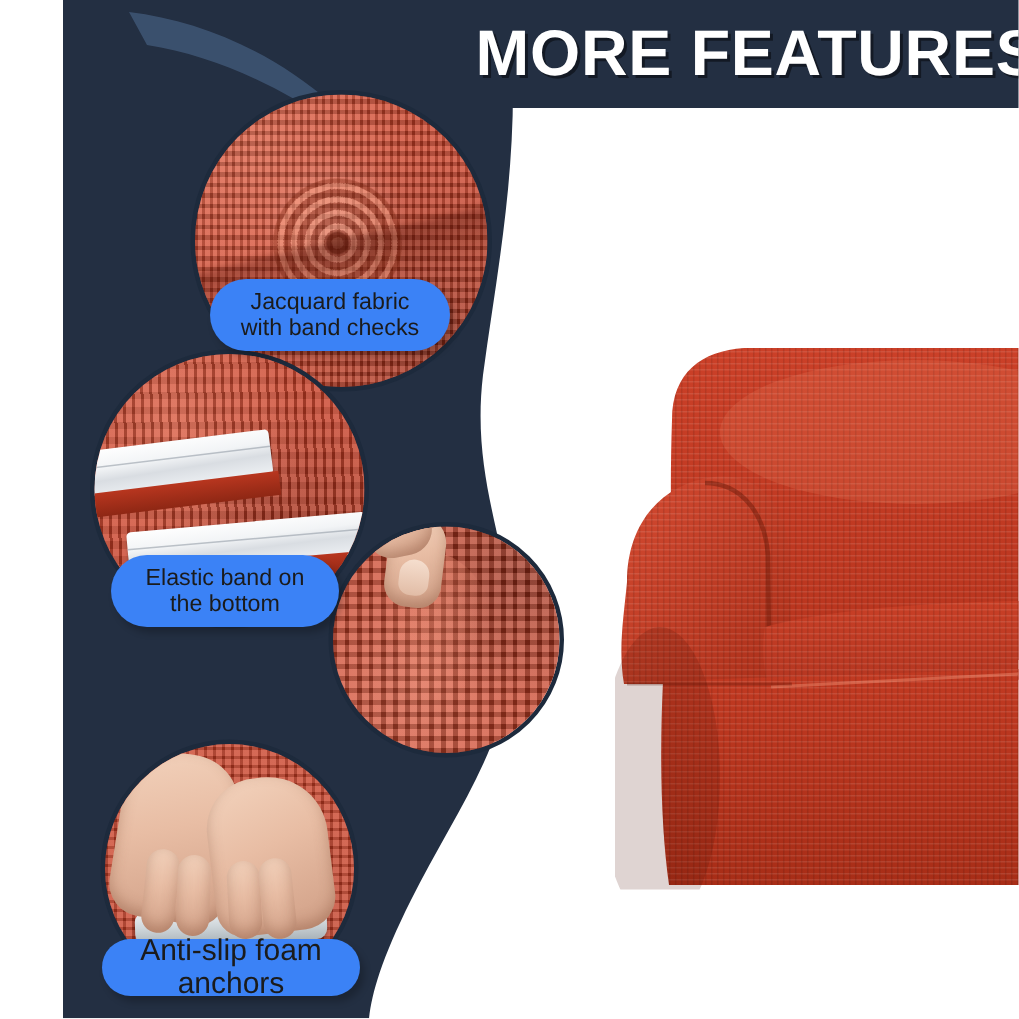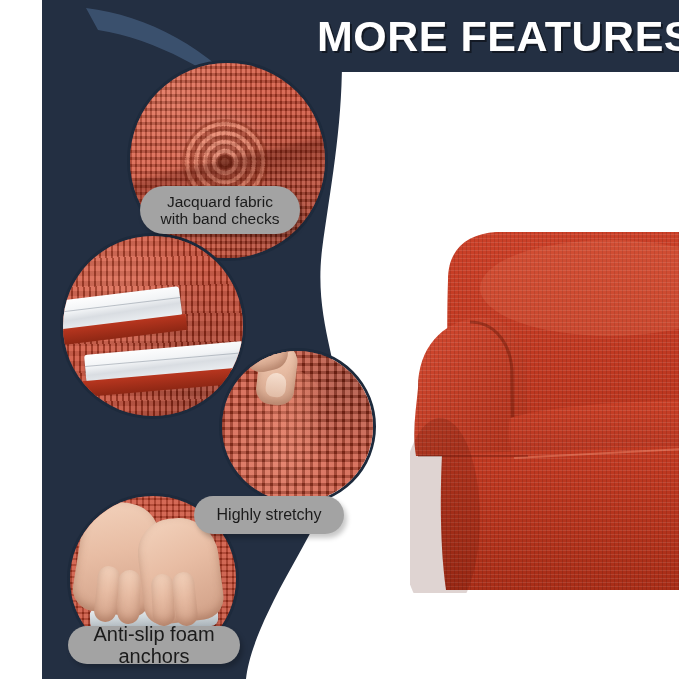--- a/index.html
+++ b/index.html
@@ -62,21 +62,21 @@
 
   
   .skin{position:absolute;background:linear-gradient(160deg,#f3d3bd 0%,#e8bda4 45%,#cf9e85 100%);
     box-shadow:inset 0 -4px 9px rgba(120,70,45,.35);}
 
   
   .foam-stick{position:absolute;background:linear-gradient(180deg,#eef1f3 0%,#cfd6da 50%,#aab3b9 100%);
     border-radius:7px;box-shadow:0 1px 3px rgba(0,0,0,.35);}
 
   
-  .label-pill{position:absolute;background:#a3a3a3;border-radius:26px;
+  .label-pill{position:absolute;background:#3b82f6;border-radius:26px;
     z-index:7;display:flex;align-items:center;justify-content:center;
     box-shadow:3px 4px 5px rgba(0,0,0,.22);
     font-family:"Liberation Sans",sans-serif;color:#1b1b1b;
     text-align:center;line-height:1.12;padding:5px 14px;box-sizing:border-box;}
 
   
   #sofa{position:absolute;left:368px;top:218px;width:330px;height:375px;z-index:4;}
 </style>
 </head>
 <body>
@@ -124,37 +124,40 @@
     <div class="elastic-band" style="left:-14px;top:58px;width:132px;height:30px;transform:rotate(-7deg);border-radius:3px;"></div>
 
     <div class="elastic-band" style="left:22px;top:112px;width:160px;height:28px;transform:rotate(-5deg);border-radius:3px;"></div>
 
     <div style="position:absolute;left:-10px;top:86px;width:134px;height:16px;
                 background:linear-gradient(180deg,#b8361f,#8e2714);transform:rotate(-7deg);"></div>
     <div style="position:absolute;left:20px;top:138px;width:164px;height:16px;
                 background:linear-gradient(180deg,#b8361f,#8e2714);transform:rotate(-5deg);"></div>
   </div>
 
+  <div class="label-pill" style="left:32px;top:370px;width:152px;height:48px;font-size:15.5px;">
+    <span>
+      <span>Elastic band on</span><br>
+      <span>the bottom</span>
+    </span>
+  </div>
 
   <div class="feature-circle" style="left:177px;top:348px;width:157px;height:157px;">
     <div class="fabric tex-waffle"></div>
 
     <div style="position:absolute;left:24px;top:18px;width:86px;height:130px;
                 background:radial-gradient(ellipse at 50% 0%, rgba(255,160,130,.38) 0%, rgba(0,0,0,0) 62%);
                 border-radius:50% 50% 0 0;"></div>
 
     <div class="skin" style="left:36px;top:-8px;width:38px;height:62px;border-radius:20px 20px 16px 16px;transform:rotate(7deg);"></div>
     <div class="skin" style="left:22px;top:-14px;width:44px;height:34px;border-radius:18px;transform:rotate(-12deg);"></div>
     <div style="position:absolute;left:44px;top:22px;width:20px;height:24px;border-radius:10px 10px 8px 8px;
                 background:linear-gradient(180deg,#f7e2d3,#e3bfa9);opacity:.9;transform:rotate(7deg);"></div>
   </div>
 
-  <div class="label-pill" style="left:152px;top:496px;width:150px;height:38px;font-size:16px;">
-    <span>Highly stretchy</span>
-  </div>
 
   <div class="feature-circle" style="left:25px;top:493px;width:172px;height:172px;">
     <div class="fabric tex-anchor"></div>
 
     <div class="foam-stick" style="left:20px;top:110px;width:128px;height:22px;transform:rotate(-2deg);"></div>
 
     <div class="skin" style="left:8px;top:6px;width:78px;height:112px;border-radius:40px 34px 18px 22px;transform:rotate(9deg);"></div>
     <div class="skin" style="left:26px;top:70px;width:22px;height:56px;border-radius:11px;transform:rotate(6deg);"></div>
     <div class="skin" style="left:48px;top:74px;width:22px;height:54px;border-radius:11px;transform:rotate(2deg);"></div>
 

